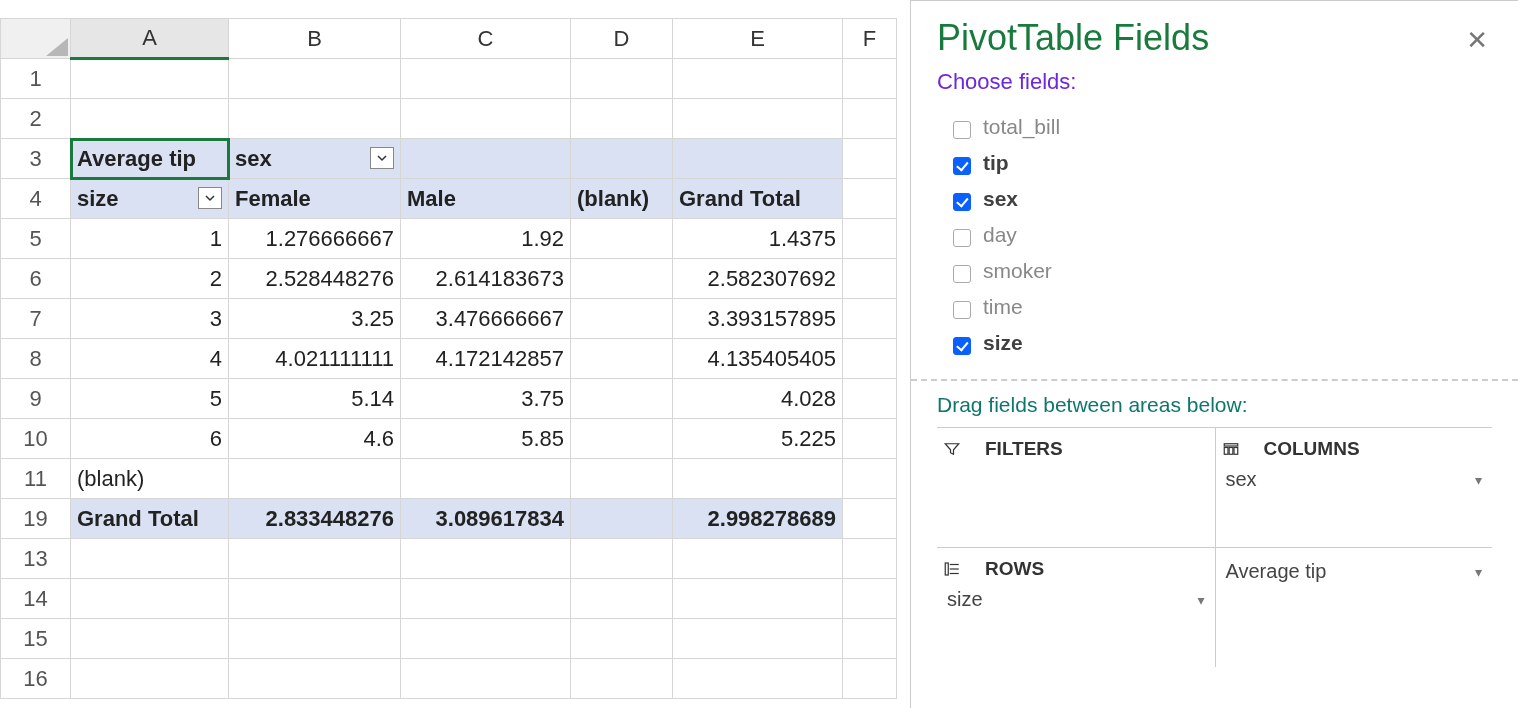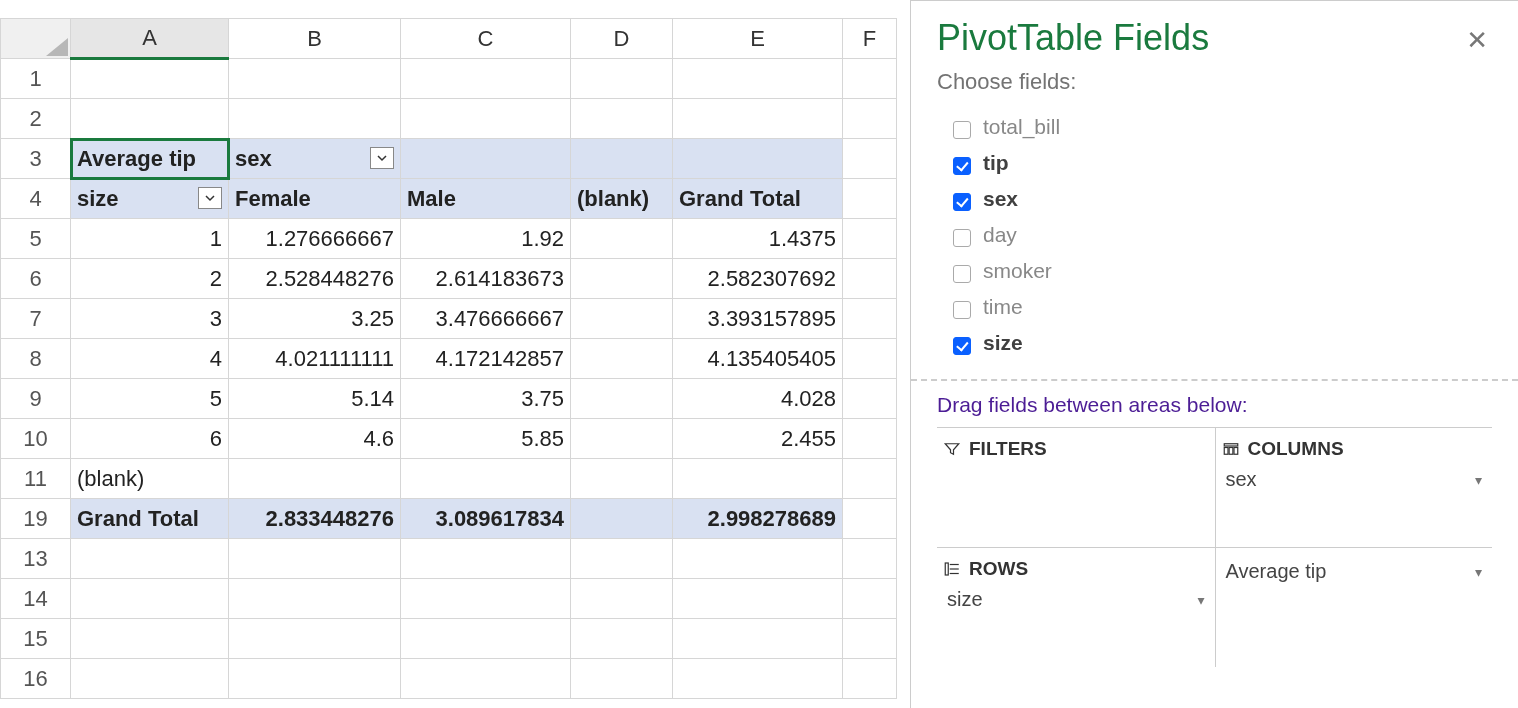--- a/index.html
+++ b/index.html
@@ -124,21 +124,21 @@
   }
   .close-x {
     position: absolute;
     top: 26px; right: 30px;
     font-size: 26px;
     color: #777;
     cursor: pointer;
     line-height: 1;
   }
   .choose {
-    color: #737373;
+    color: #6d28d9;
     font-size: 22px;
     margin-bottom: 14px;
   }
   .field-list {
     list-style: none;
     padding: 0 0 0 16px;
     margin: 0 0 18px 0;
   }
   .field-list li {
     display: flex;
@@ -165,21 +165,21 @@
     width: 5px; height: 9px;
     border: solid #fff;
     border-width: 0 2.5px 2.5px 0;
     transform: rotate(40deg) translate(-1px,-1px);
   }
   .field-list li .fld-unchecked { color: #888; }
   .field-list li .fld-checked   { color: #404040; font-weight: 600; }
 
   .dashed { border-top: 2px dashed #ccc; margin: 0 -26px 12px; }
 
-  .drag-hint { color: #4c1d95; font-size: 21px; margin-bottom: 10px; }
+  .drag-hint { color: #0f766e; font-size: 21px; margin-bottom: 10px; }
 
   .areas {
     display: grid;
     grid-template-columns: 1fr 1fr;
     grid-template-rows: 1fr 1fr;
     height: 240px;
   }
   .area {
     border-top: 1px solid #ccc;
     padding: 10px 6px 6px 6px;
@@ -187,21 +187,21 @@
   }
   .area + .area { border-left: 1px solid #ccc; text-align: center; }
   .areas .area:nth-child(3),
   .areas .area:nth-child(4) { border-top: 1px solid #ccc; }
   .area h3 {
     margin: 0 0 6px 0;
     font-size: 19px;
     font-weight: 700;
     display: flex;
     align-items: center;
-    gap: 8px;
+    gap: 24px;
     color: #333;
   }
   .area h3 svg { width: 18px; height: 18px; stroke:#333; fill:none; stroke-width:1.6; }
   .area-item {
     display: flex;
     justify-content: space-between;
     align-items: center;
     font-size: 20px;
     color: #444;
     padding: 2px 4px;
@@ -335,21 +335,21 @@
             <td class="right"></td>
             <td class="right">4.028</td>
             <td></td>
           </tr>
           <tr>
             <td class="rownum">10</td>
             <td class="right">6</td>
             <td class="right">4.6</td>
             <td class="right">5.85</td>
             <td class="right"></td>
-            <td class="right">2.455</td>
+            <td class="right">5.225</td>
             <td></td>
           </tr>
           <tr>
             <td class="rownum">11</td>
             <td class="left">(blank)</td>
             <td></td>
             <td></td>
             <td></td>
             <td></td>
             <td></td>

